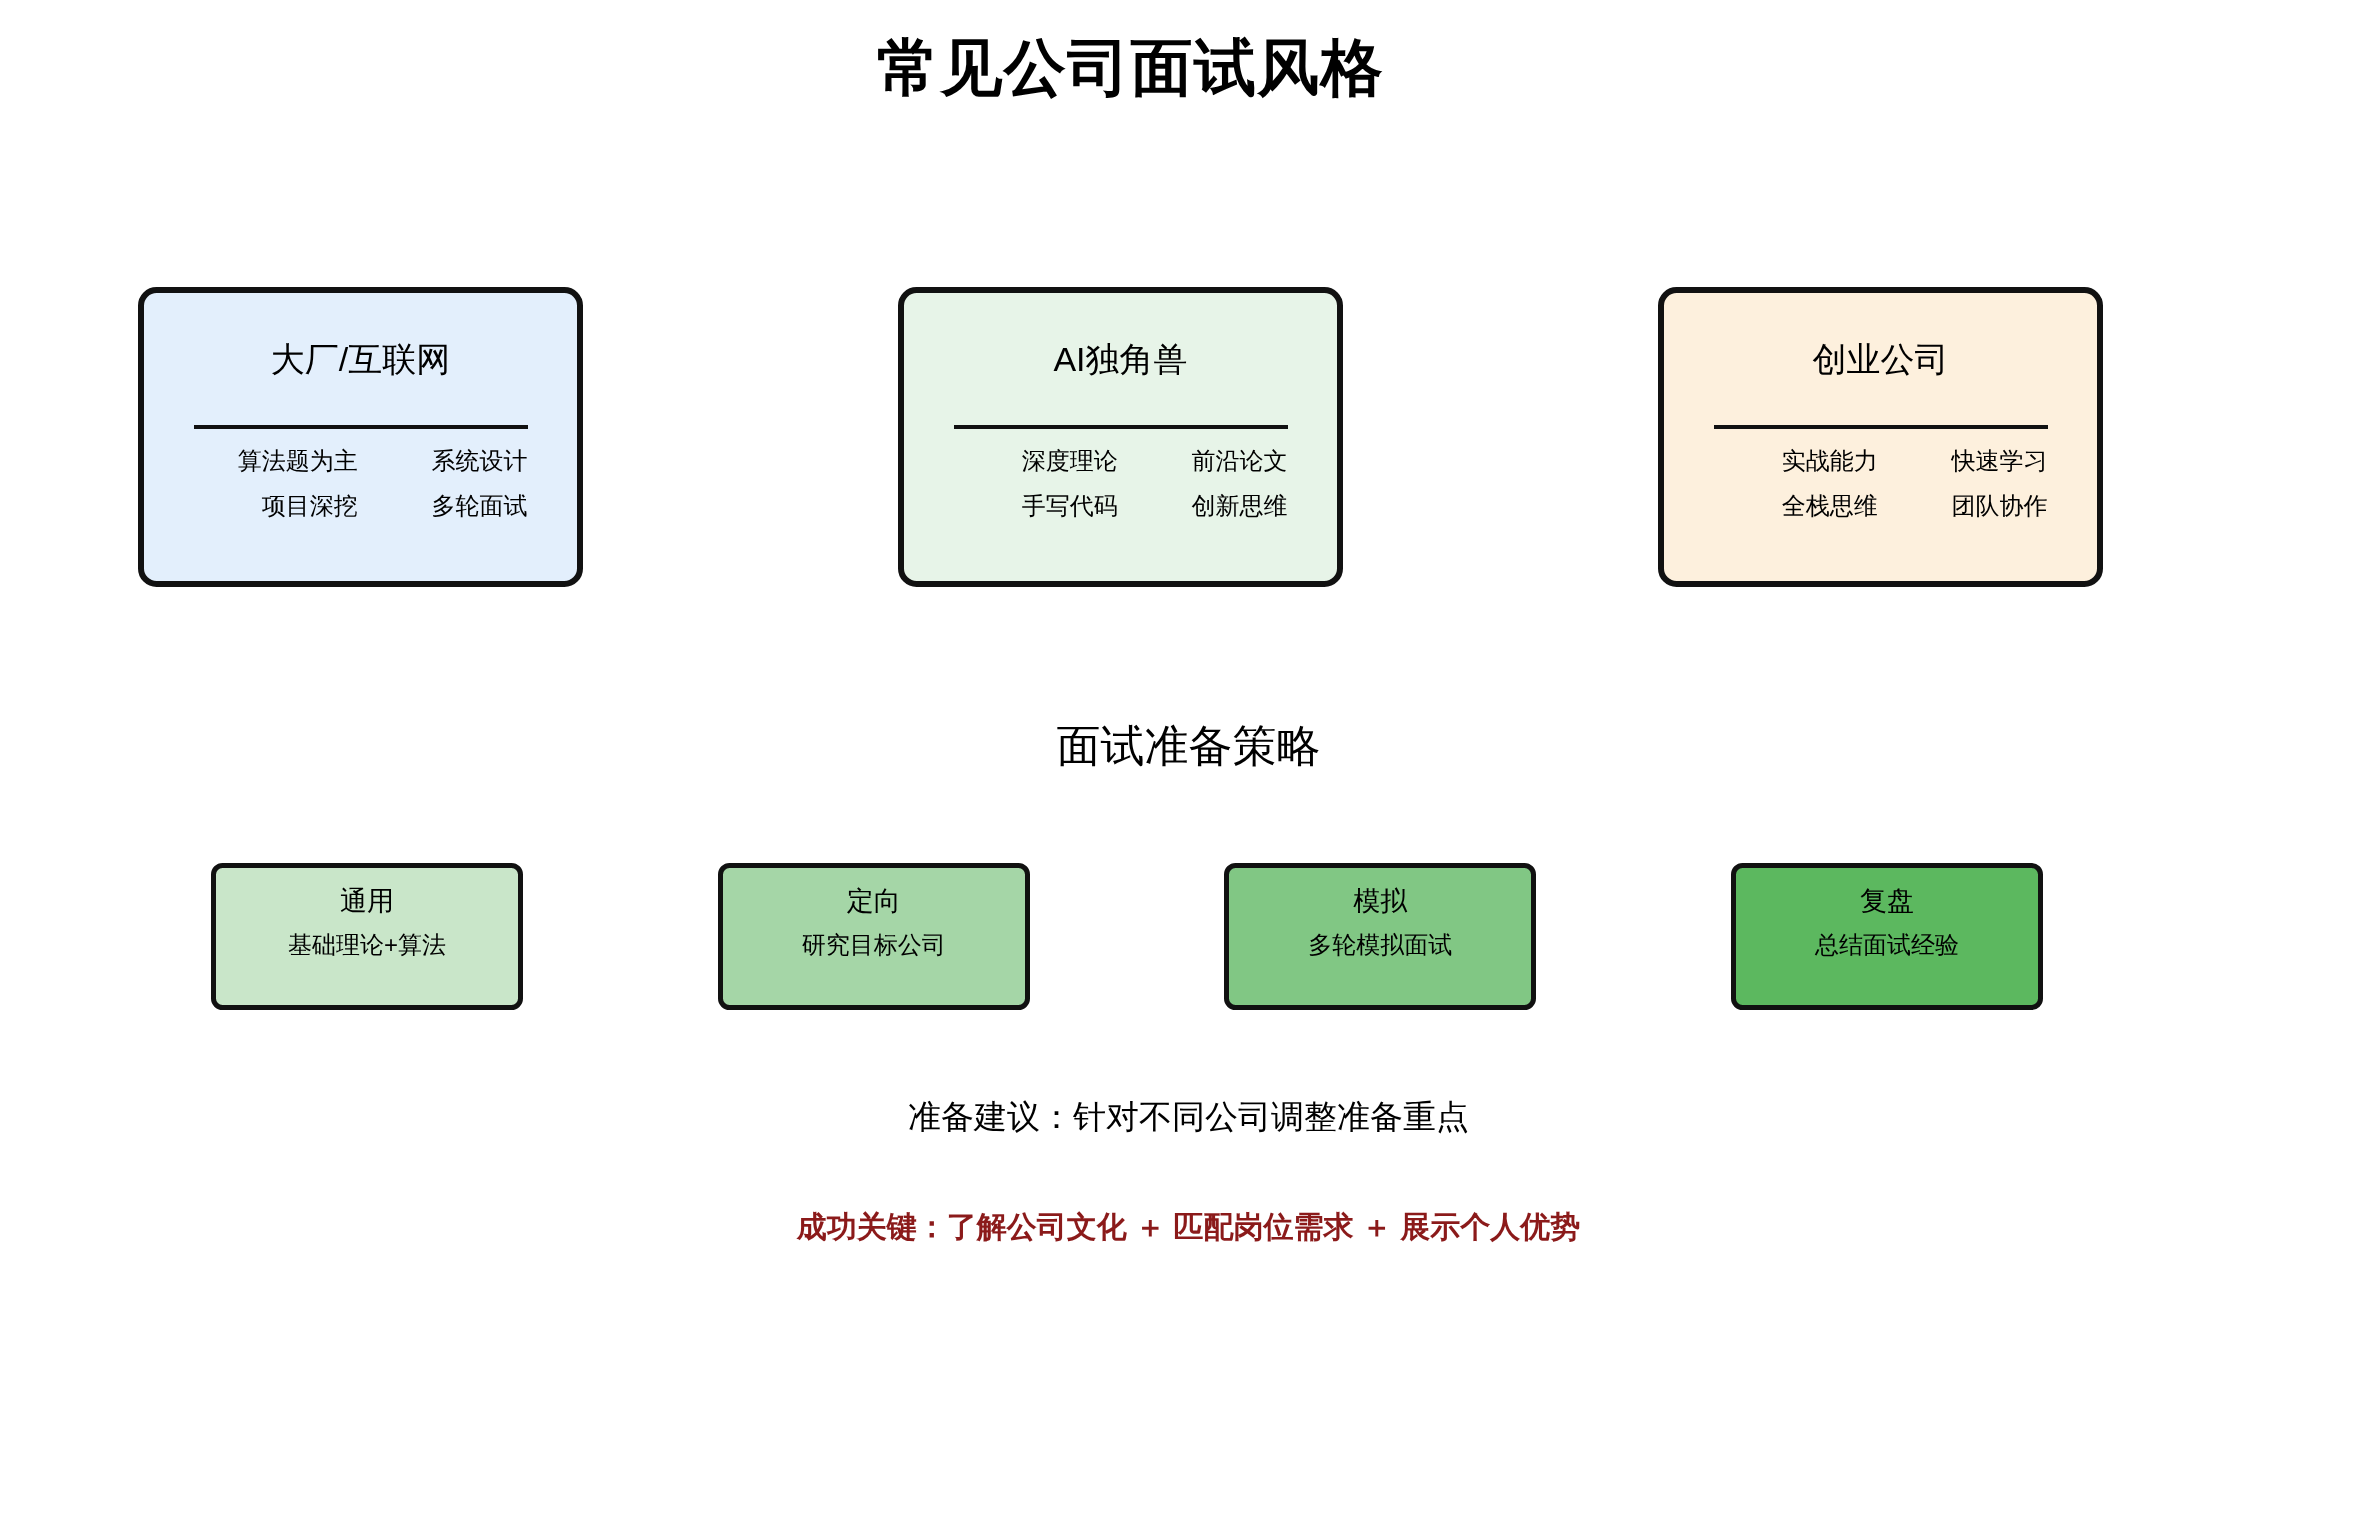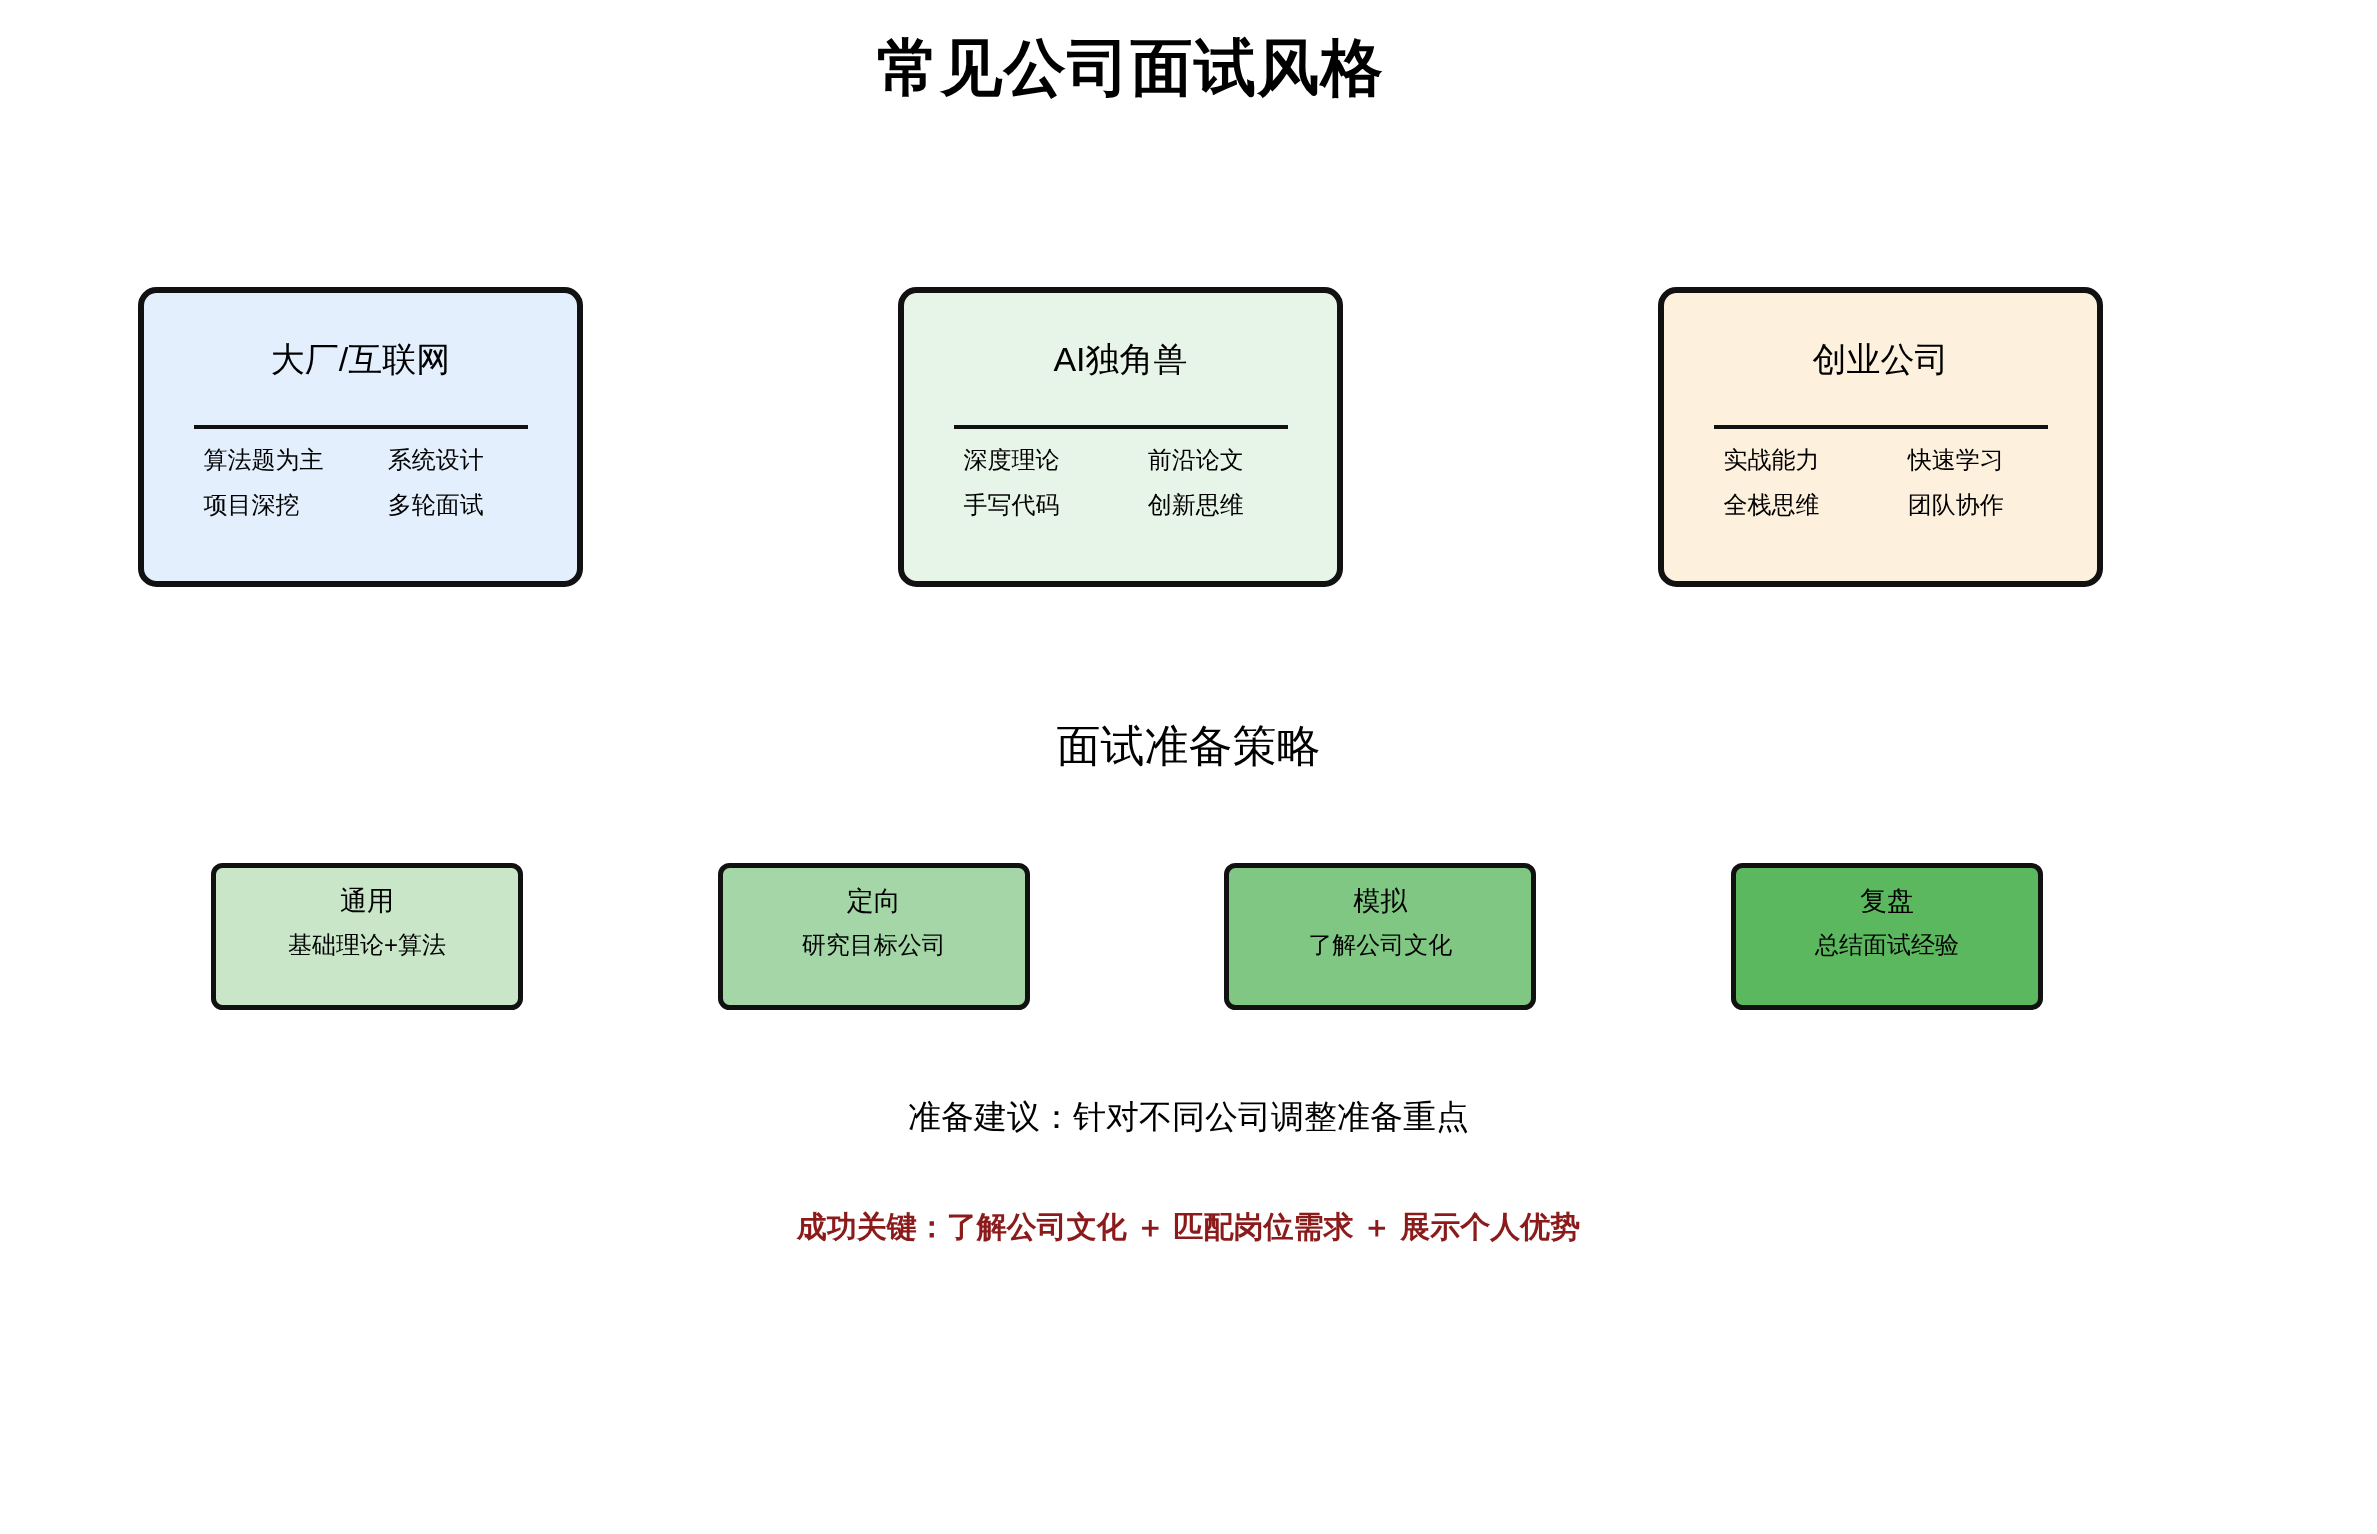--- a/index.html
+++ b/index.html
@@ -75,23 +75,22 @@
     width: 334px;
     display: grid;
     grid-template-columns: 1fr 1fr;
     row-gap: 17px;
     column-gap: 5.7px;
   }
   .style-tag {
     font-size: 24px;
     line-height: 1.15;
     white-space: nowrap;
-    text-align: left;
+    text-align: right;
     padding-left: 10px;
-    font-family: Liberation Serif, serif;
   }
   .style-tag.col-right { padding-left: 24.4px; }
 
   
   #strategy-heading {
     position: absolute;
     top: 717px;
     left: 0;
     width: 2377px;
     text-align: center;
@@ -209,21 +208,21 @@
     <div class="strategy-sub">基础理论+算法</div>
   </div>
 
   <div class="strategy-box" style="background: rgb(165, 214, 167);">
     <div class="strategy-title">定向</div>
     <div class="strategy-sub">研究目标公司</div>
   </div>
 
   <div class="strategy-box" style="background: rgb(129, 199, 132);">
     <div class="strategy-title">模拟</div>
-    <div class="strategy-sub">了解公司文化</div>
+    <div class="strategy-sub">多轮模拟面试</div>
   </div>
 
   <div class="strategy-box" style="background: rgb(92, 184, 95);">
     <div class="strategy-title">复盘</div>
     <div class="strategy-sub">总结面试经验</div>
   </div>
 
 </div>
 
 <div id="advice-note">准备建议：针对不同公司调整准备重点</div>

